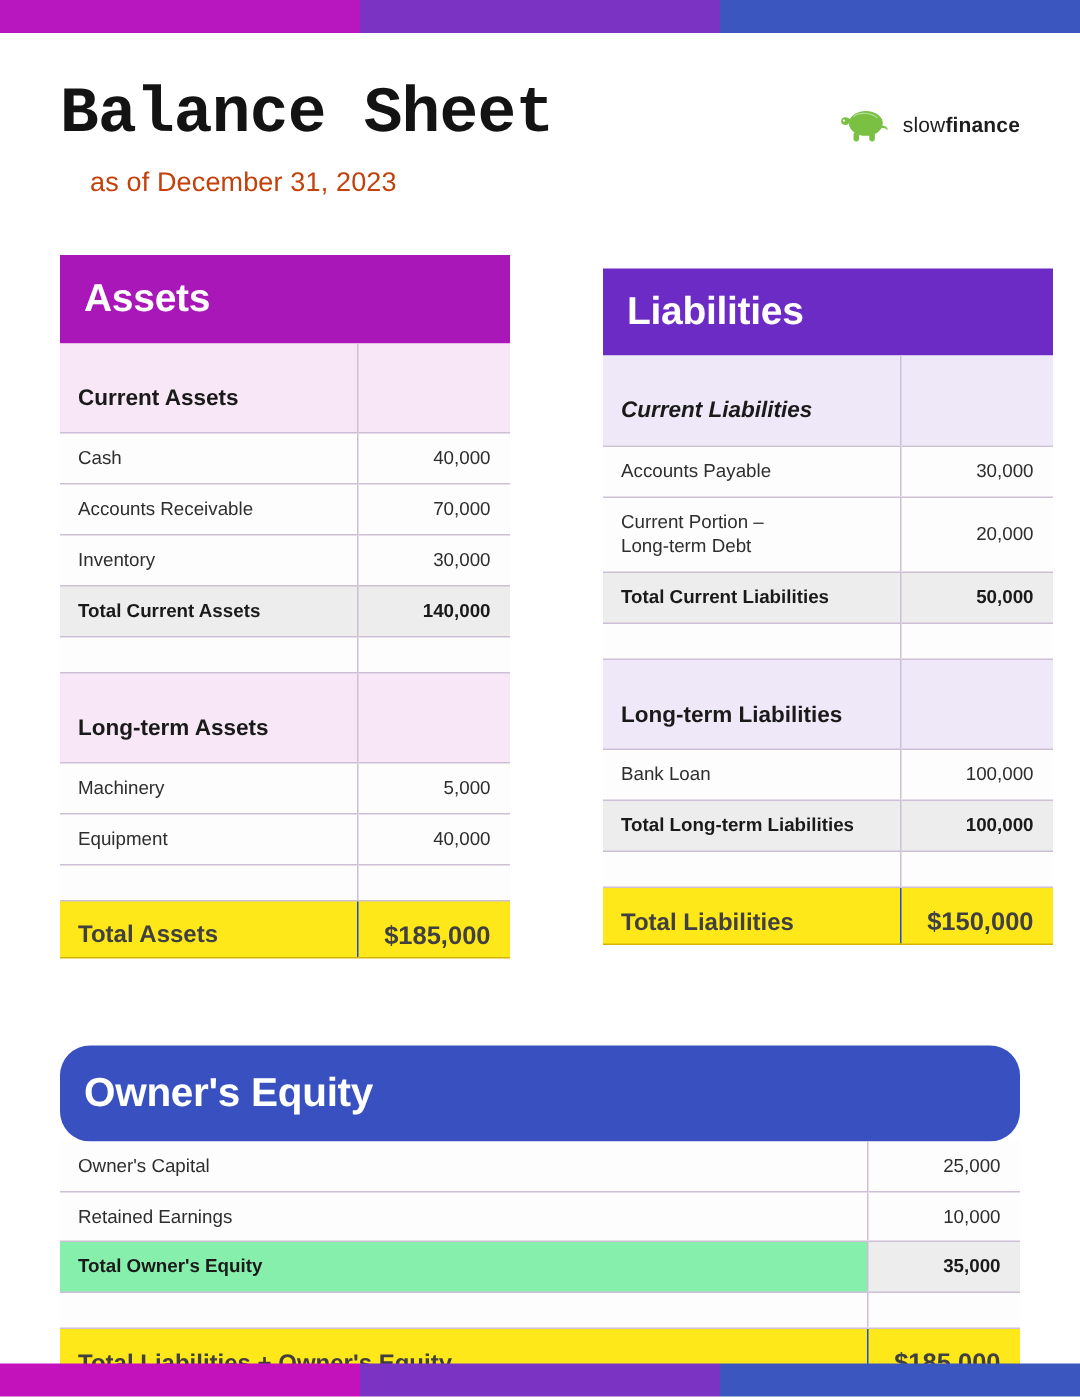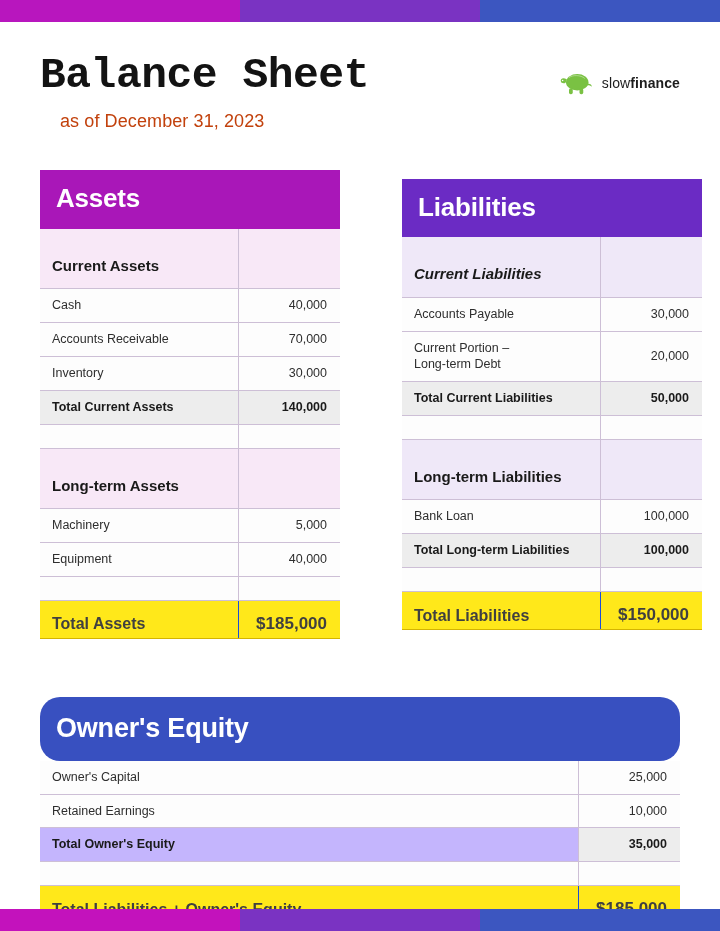--- a/index.html
+++ b/index.html
@@ -320,21 +320,21 @@
       <tbody>
           <tr class="item">
             <td class="label">Owner's Capital</td>
             <td class="amount">25,000</td>
           </tr>
           <tr class="item">
             <td class="label">Retained Earnings</td>
             <td class="amount">10,000</td>
           </tr>
           <tr class="subtotal">
-            <td class="label" style="background: #c4b5fd;">Total Owner's Equity</td>
+            <td class="label" style="background: #86efac;">Total Owner's Equity</td>
             <td class="amount" style="background: rgb(237, 237, 237);">35,000</td>
           </tr>
           <tr class="spacer">
             <td class="label"></td>
             <td class="amount"></td>
           </tr>
           <tr class="grand">
             <td class="label" style="background: rgb(255, 232, 26);">Total Liabilities + Owner's Equity</td>
             <td class="amount" style="background: rgb(255, 232, 26);">$185,000</td>
           </tr>

